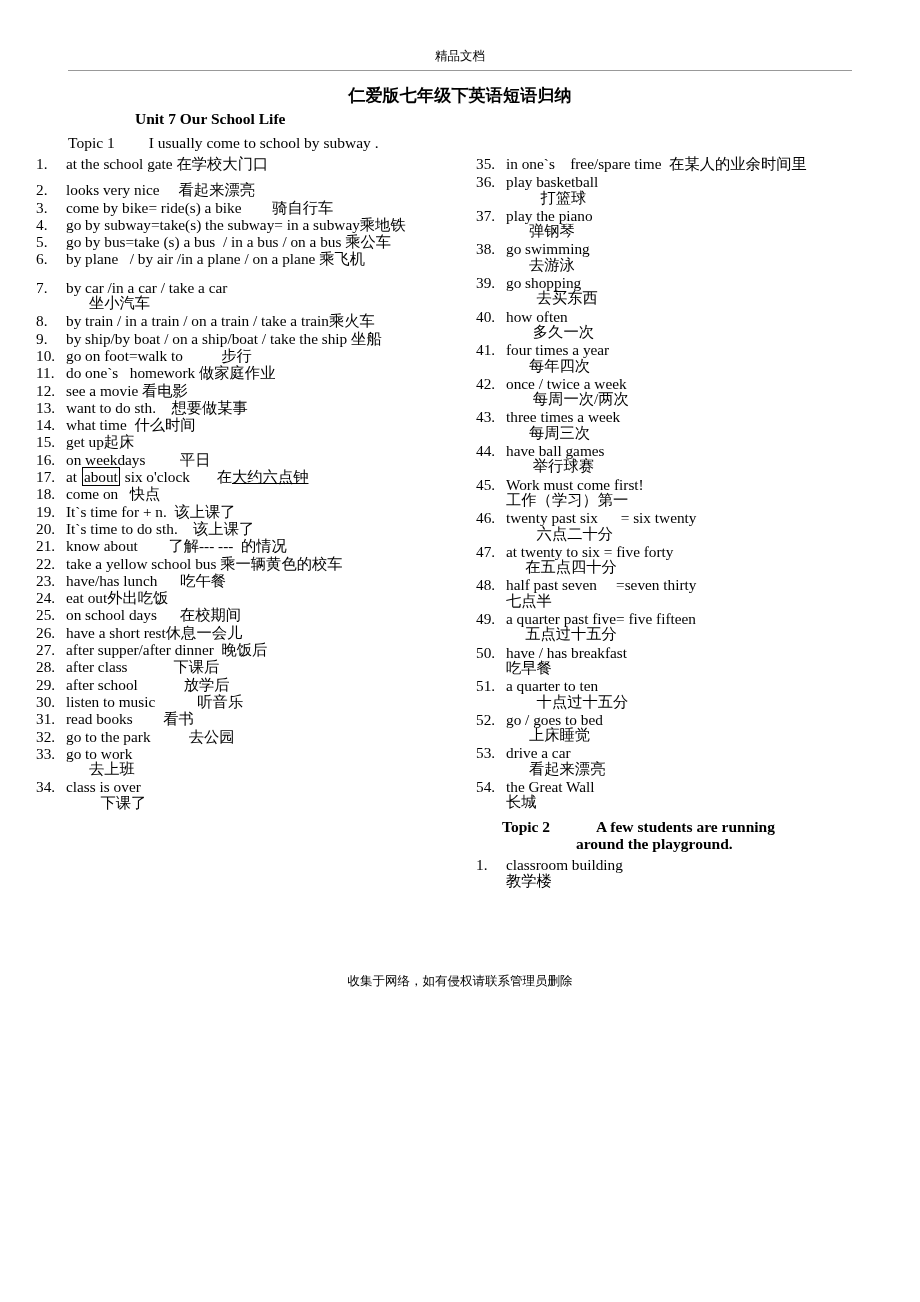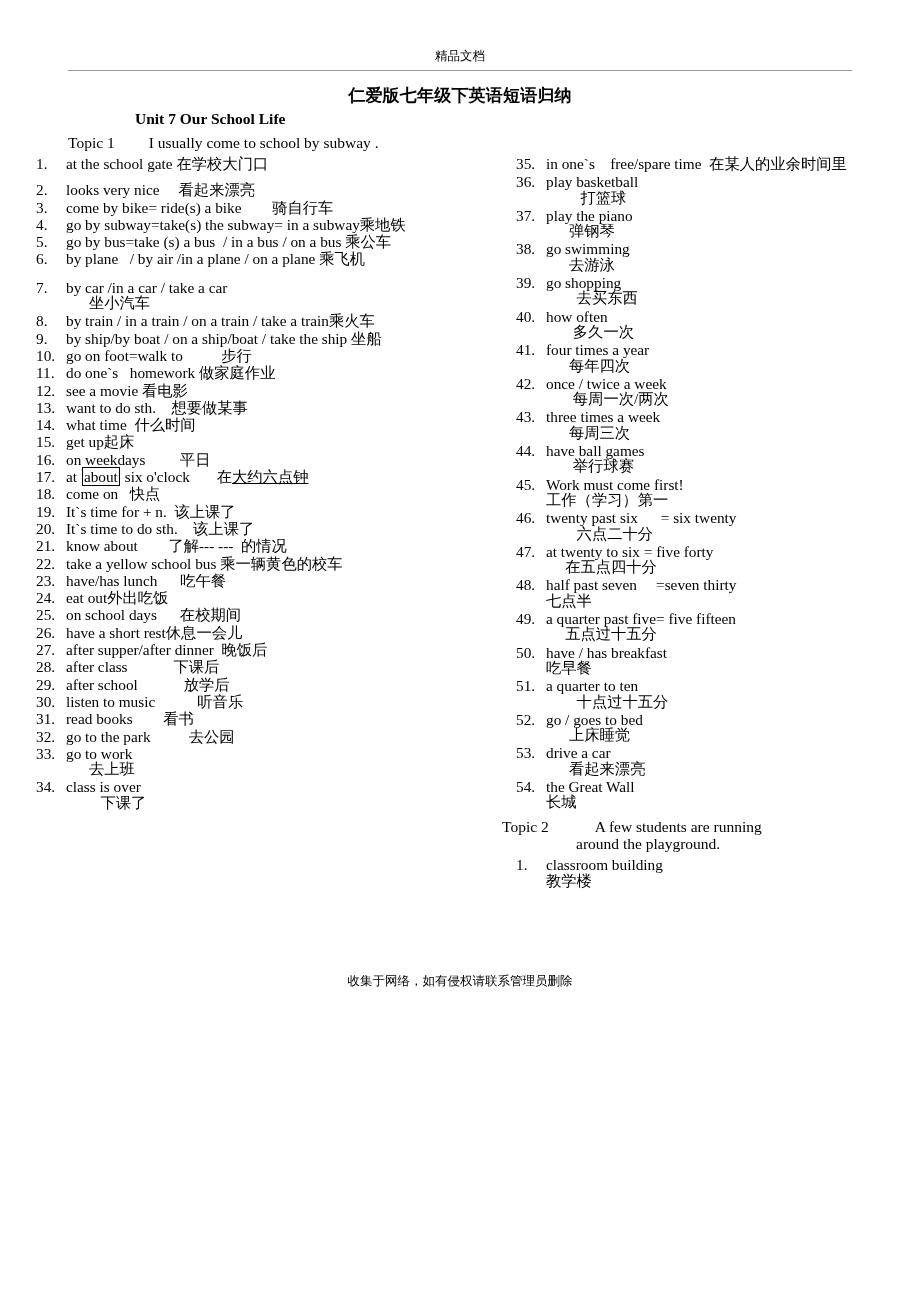--- a/index.html
+++ b/index.html
@@ -89,36 +89,35 @@
   }
   .num {
     width: 30px;
     flex: 0 0 30px;
     text-align: left;
     padding-right: 4px;
     box-sizing: border-box;
   }
   .num.r {
     text-align: left;
-    margin-left: 40px;
   }
   .txt {
     flex: 1 1 auto;
     white-space: pre-wrap;
   }
   .boxed {
     border: 1px solid #000;
     padding: 0 1px;
     margin: 0 1px;
   }
   .underline {
     text-decoration: underline;
   }
   .topic2-head {
-    font-weight: normal;
+    font-weight: bold;
     font-size: 15.5px;
     line-height: 1.12;
   }
   .topic2-head .ind {
     display: inline-block;
     width: 26px;
   }
   .topic2-head .gap {
     display: inline-block;
     width: 46px;

